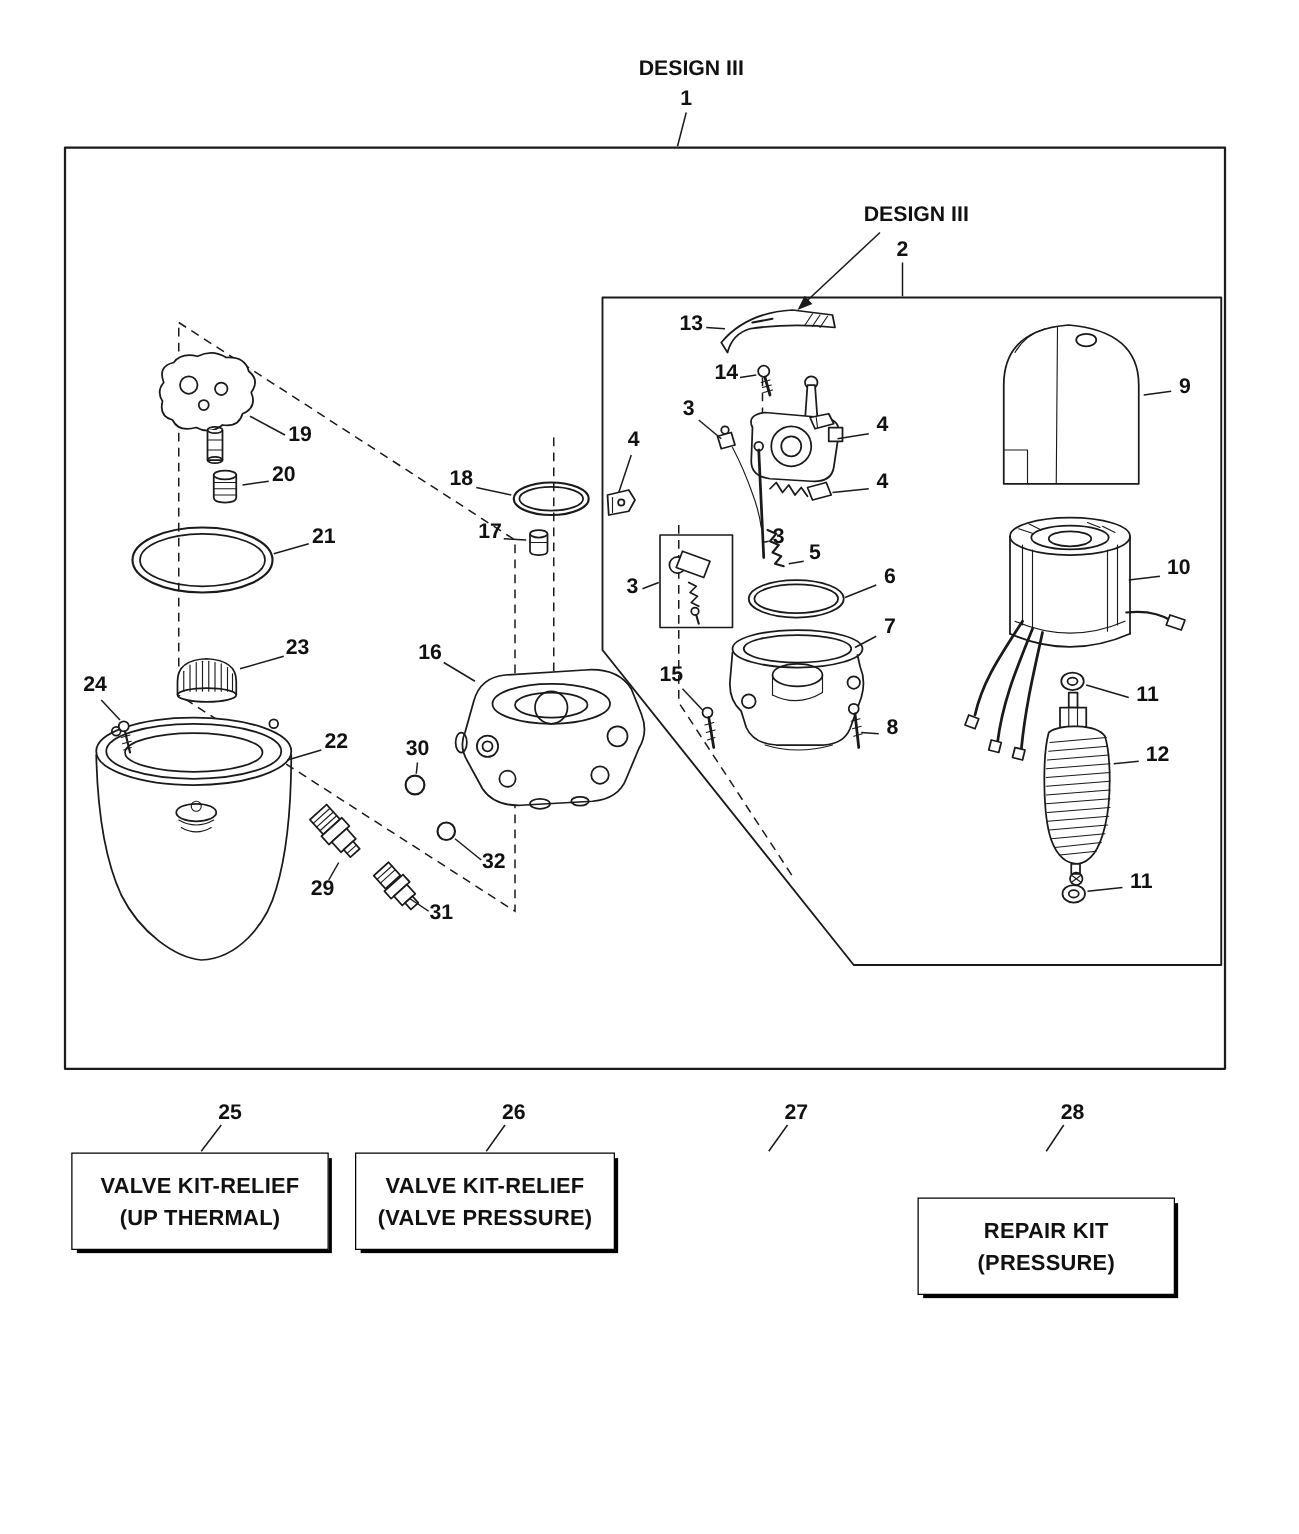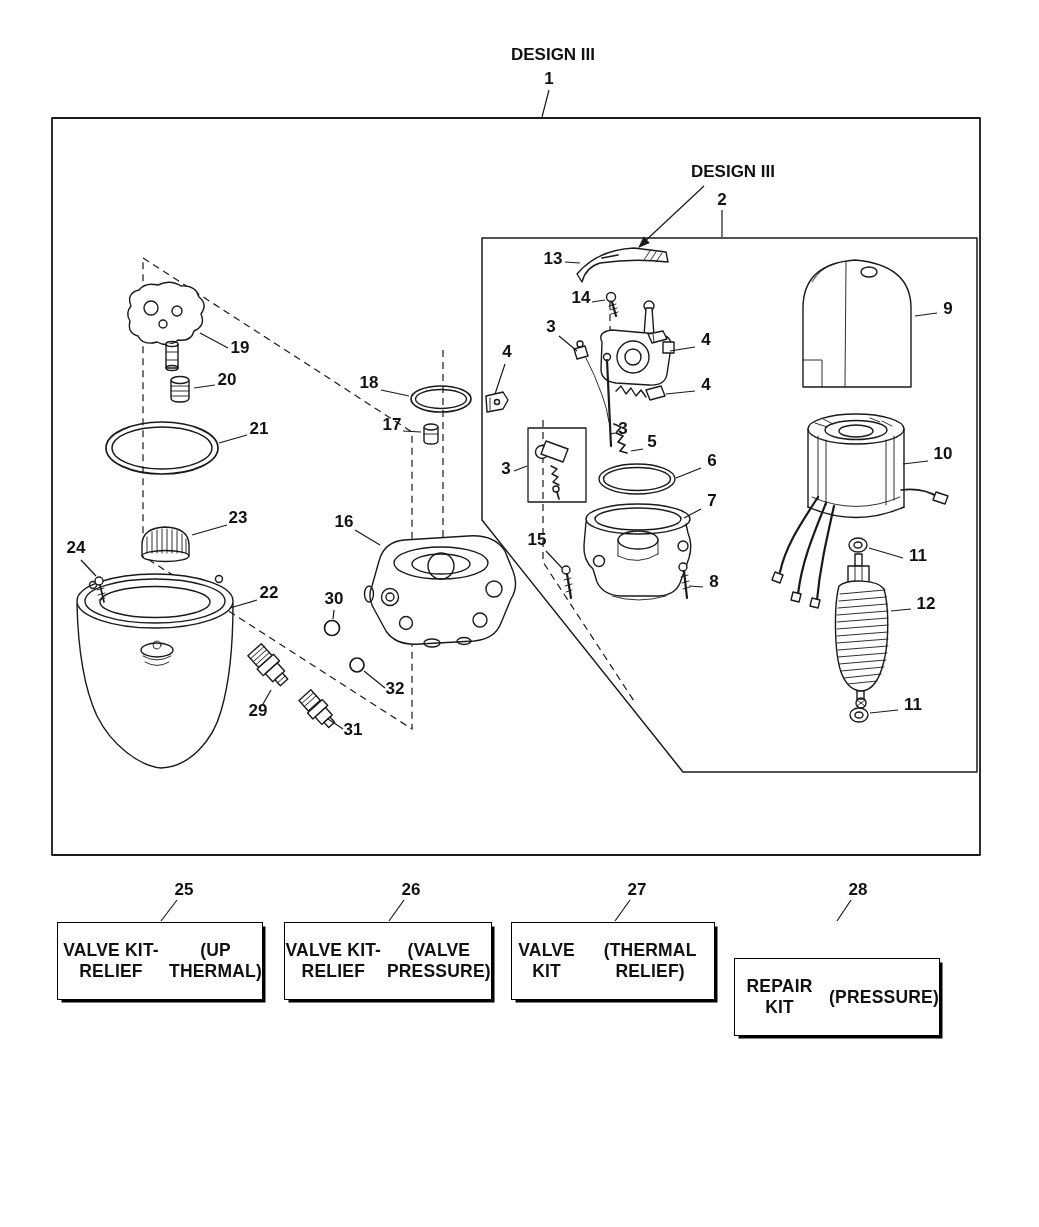--- a/index.html
+++ b/index.html
@@ -14,21 +14,21 @@
   .d  { stroke:#1a1a1a; fill:none; stroke-width:1.2; stroke-dasharray:7 5; }
   .ld { stroke:#1a1a1a; fill:none; stroke-width:1.2; }
   .thin  { stroke-width:0.9; }
   .t2 { stroke-width:2.2; }
   .t16 { stroke-width:1.7; }
   text.num { font:bold 17px "Liberation Sans", sans-serif; fill:#111; text-anchor:middle; }
   text.design { font:bold 17px "Liberation Sans", sans-serif; fill:#111; text-anchor:middle; }
   .kit-box {
     position:absolute; border:1.6px solid #000; background:#fff;
     box-shadow:3.5px 3.5px 0 -1px #000;
-    display:flex; flex-direction:row; align-items:center; justify-content:center;
+    display:flex; flex-direction:column; align-items:center; justify-content:center;
     gap:5px; text-align:center;
     font-weight:bold; font-size:17.5px; letter-spacing:0.2px;
   }
   .fig-number {
     position:absolute; left:930px; top:1156px; width:70px; text-align:right;
     font-weight:bold; font-size:19px;
   }
 </style>
 </head>
 <body>
@@ -486,24 +486,20 @@
 </svg>
 
 <div class="kit-box" style="left:57px; top:922px; width:204px; height:76px;">
   <div>VALVE KIT-RELIEF</div>
   <div>(UP THERMAL)</div>
 </div>
 <div class="kit-box" style="left:284px; top:922px; width:206px; height:76px;">
   <div>VALVE KIT-RELIEF</div>
   <div>(VALVE PRESSURE)</div>
 </div>
-<div class="kit-box" style="left:511px; top:922px; width:202px; height:76px;">
-  <div>VALVE KIT</div>
-  <div>(THERMAL RELIEF)</div>
-</div>
 <div class="kit-box" style="left:734px; top:922px; width:204px; height:76px;margin-top:36px;">
   <div>REPAIR KIT</div>
   <div>(PRESSURE)</div>
 </div>
 
 <div class="fig-number">18161</div>
 
 </div>
 
 </body></html>

